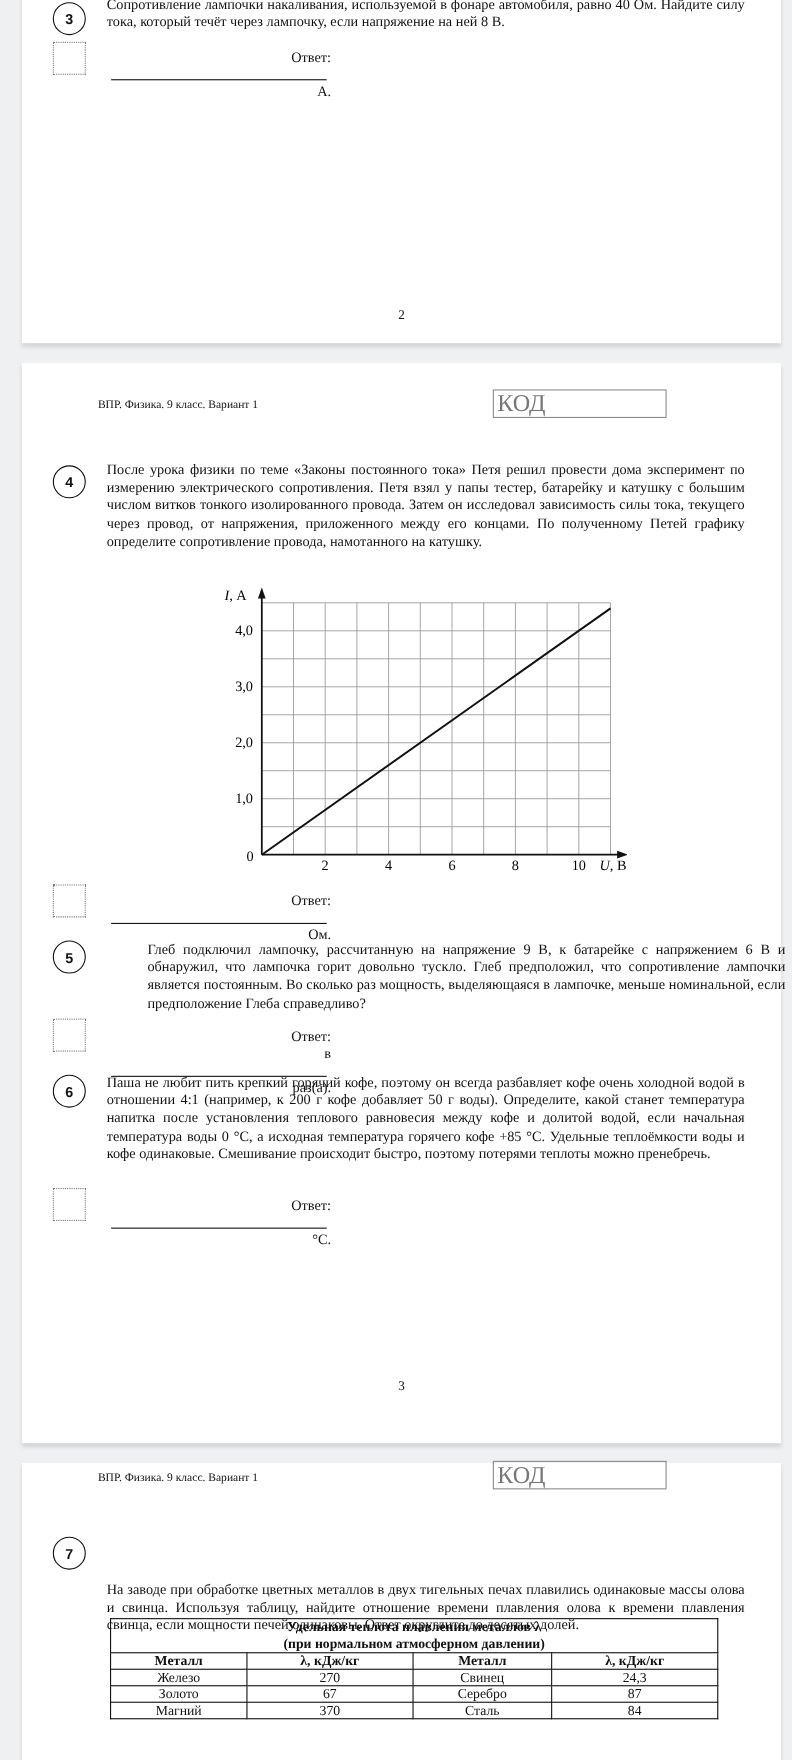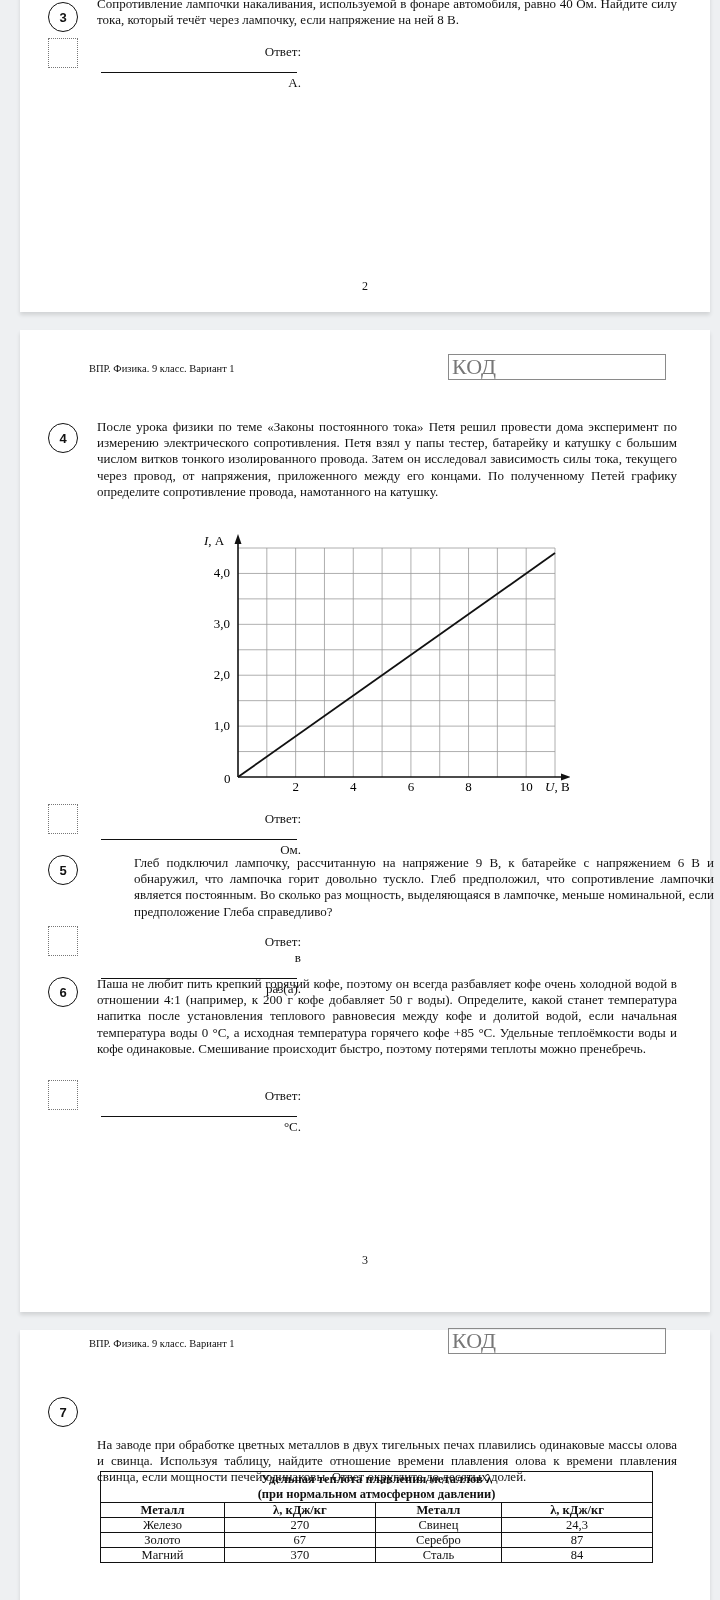--- a/index.html
+++ b/index.html
@@ -38,21 +38,21 @@
   .answer .line {
     display: inline-block; border-bottom: 1px solid #111; height: 12px; margin: 0 4px 2px 4px;
   }
   .pagenum {
     position: absolute; left: 0; width: 690px; text-align: center; font-size: 12px;
   }
   .hdr {
     position: absolute; left: 69px; font-size: 10.5px;
   }
   .kod {
-    position: absolute; left: 428px; width: 218px; height: 26px;
+    position: absolute; left: 428px; width: 158px; height: 26px;
     border: 1.5px solid #8a8a8a; box-sizing: border-box;
     font-size: 22px; color: #777; line-height: 24px; padding-left: 3px;
   }
   svg text { font-family: "Liberation Serif", serif; }
   table.metals {
     position: absolute; left: 80px; top: 141px; width: 553px;
     border-collapse: collapse; font-size: 12.5px;
   }
   table.metals td, table.metals th {
     border: 1px solid #111; text-align: center; padding: 0; line-height: 14px;

